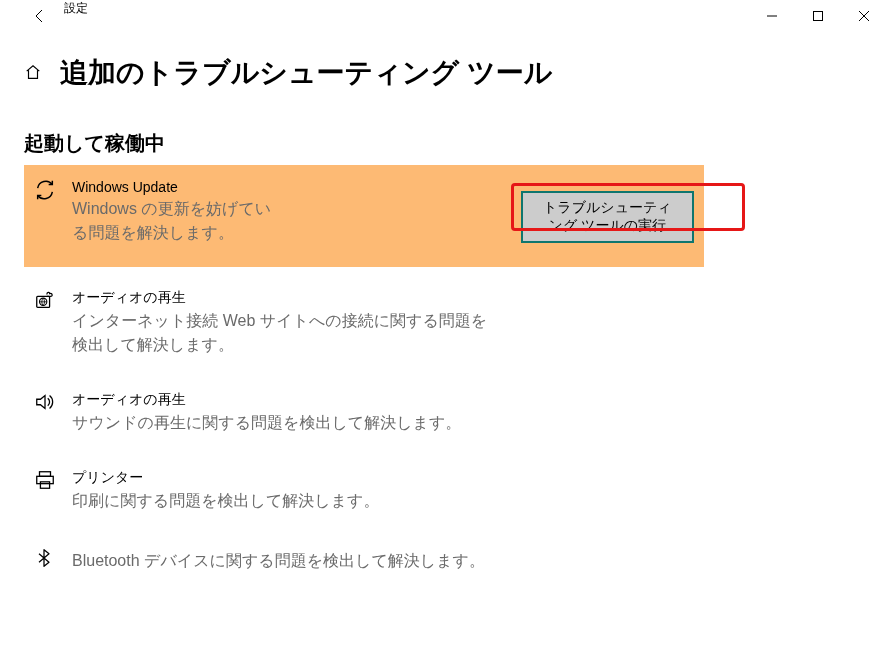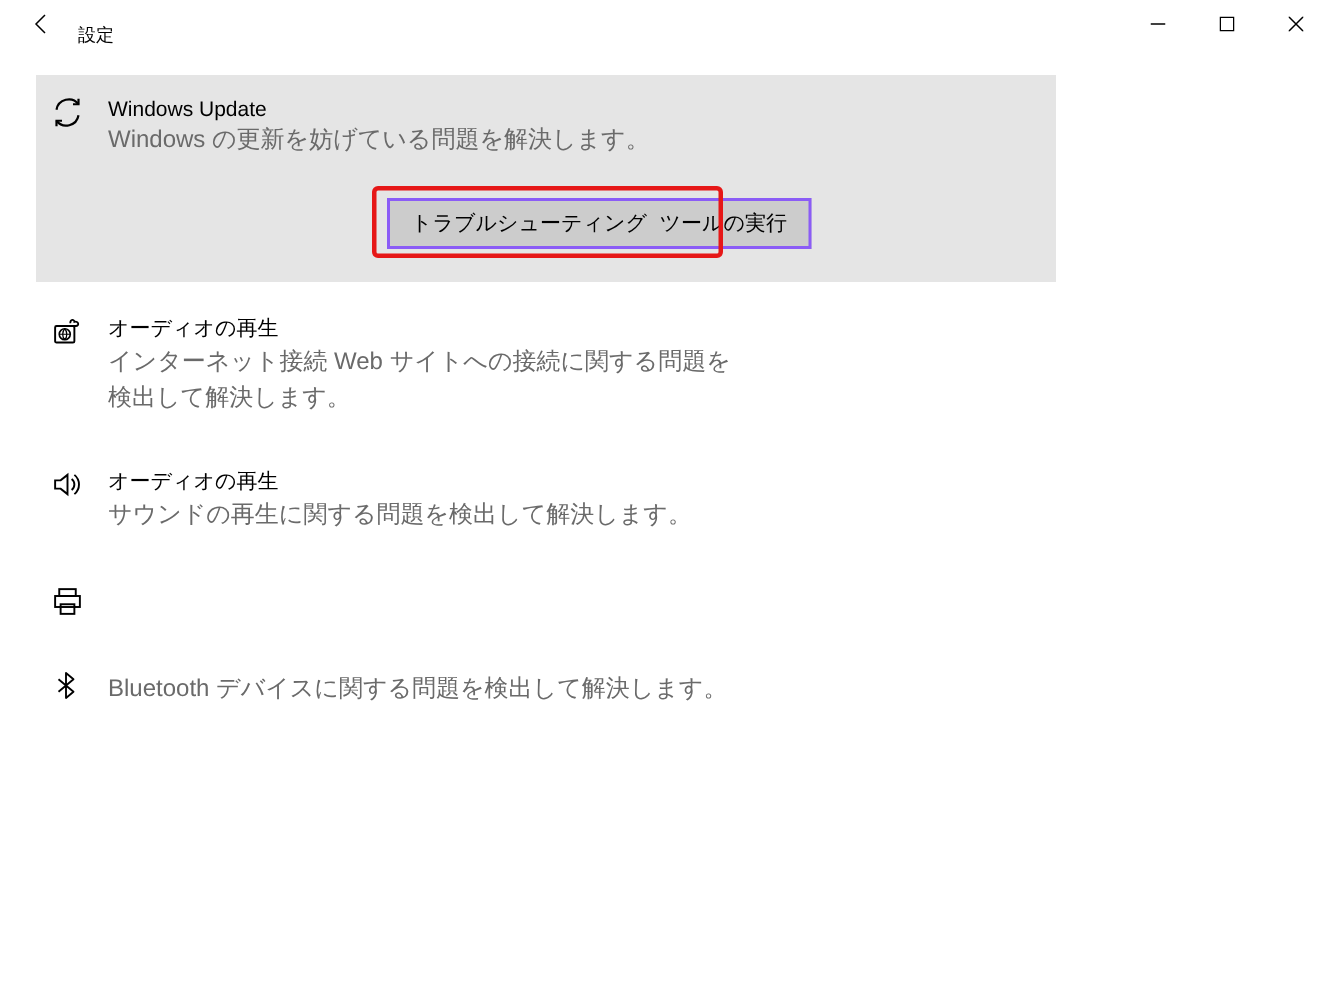--- a/index.html
+++ b/index.html
@@ -8,22 +8,22 @@
     background: #ffffff;
     width: 887px;
     height: 661px;
     overflow: hidden;
     font-size: 14px;
     color: #000;
   }
   .titlebar {
     height: 32px;
     display: flex;
-    align-items: flex-end;
-    padding-left: 12px;
+    align-items: flex-start;
+    padding-left: 24px;
   }
   .titlebar .back {
     width: 32px; height: 32px;
     display:flex; align-items:center; justify-content:center;
     cursor: pointer;
   }
   .titlebar .title {
     flex: 1;
     font-size: 12px;
     padding-left: 8px;
@@ -59,23 +59,23 @@
   }
   .troubleshooter {
     display:flex;
     gap: 14px;
     padding: 14px 10px 12px 10px;
     max-width: 680px;
     cursor:pointer;
     margin-top: 8px;
   }
   .troubleshooter.expanded {
-    background:#e5e5e5;
+    background:#fdba74;
     padding-bottom: 22px;
-    flex-direction: column;
+    flex-direction: row;
   }
   .troubleshooter .row1 { display:flex; gap:14px; }
   .ts-icon { width:24px; flex:0 0 24px; }
   .ts-text { flex:1; }
   .ts-title { font-size:14px; }
   .ts-desc { font-size:16px; color:#6a6a6a; margin-top:2px; line-height:1.5; max-width:420px; }
   .run-wrap {
     margin-top: 12px;
     margin-left: 224px;
     position:relative;
@@ -83,25 +83,25 @@
   .run-highlight {
     position:absolute;
     border: 3px solid #e61717;
     border-radius: 4px;
     top:-8px; left:-10px;
     width: 234px; height: 48px;
     pointer-events:none;
   }
   .run-btn {
     background:#cccccc;
-    border: 2px solid #8b5cf6;
+    border: 2px solid #0f766e;
     padding: 6px 14px;
     font-size: 14px;
     cursor:pointer;
-    font-family: Liberation Mono, monospace;
+    font-family: Liberation Sans, sans-serif;
   }
   .list-gap { margin-top: 8px; }
   svg { display:block; }
 </style>
 </head>
 <body>
 
 <div class="titlebar">
   <div class="back">
     <svg width="16" height="16" viewBox="0 0 16 16">
@@ -123,21 +123,30 @@
     <div class="winbtn">
       <svg width="10" height="10" viewBox="0 0 10 10">
           <path d="M0 0 L10 10 M10 0 L0 10" stroke="#000" stroke-width="1"></path>
         </svg>
     </div>
   </div>
 </div>
 
 <div class="content">
 
-
+  <div class="header-row">
+    <div class="home-icon">
+      <svg width="18" height="18" viewBox="0 0 20 20">
+          <path d="M3 9 L10 3 L17 9 M5 8 V17 H15 V8" fill="none" stroke="#000" stroke-width="1.3"></path>
+        </svg>
+    </div>
+    <h1>追加のトラブルシューティング ツール</h1>
+  </div>
+
+  <h2>起動して稼働中</h2>
 
   <div class="troubleshooter expanded list-gap">
     <div class="row1">
       <div class="ts-icon">
         <svg width="22" height="22" viewBox="0 0 24 24">
             <path d="M20 6 A9 9 0 0 0 4 10 M4 18 A9 9 0 0 0 20 14" fill="none" stroke="#000" stroke-width="1.6"></path>
             <path d="M20 2 L20 6 L16 6 M4 22 L4 18 L8 18" fill="none" stroke="#000" stroke-width="1.6"></path>
           </svg>
       </div>
       <div class="ts-text">
@@ -180,20 +189,24 @@
   </div>
 
   <div class="troubleshooter">
     <div class="ts-icon">
       <svg width="22" height="22" viewBox="0 0 24 24">
           <rect x="6" y="3" width="12" height="5" fill="none" stroke="#000" stroke-width="1.4"></rect>
           <rect x="3" y="8" width="18" height="8" fill="none" stroke="#000" stroke-width="1.4"></rect>
           <rect x="7" y="14" width="10" height="7" fill="none" stroke="#000" stroke-width="1.4"></rect>
         </svg>
     </div>
+    <div class="ts-text">
+      <div class="ts-title">プリンター</div>
+      <div class="ts-desc">印刷に関する問題を検出して解決します。</div>
+    </div>
   </div>
 
 
   <div class="troubleshooter list-gap">
     <div class="ts-icon">
       <svg width="20" height="22" viewBox="0 0 24 24">
           <path d="M6 7 L18 17 L12 22 V2 L18 7 L6 17" fill="none" stroke="#000" stroke-width="1.5" stroke-linejoin="round"></path>
         </svg>
     </div>
     <div class="ts-text">

